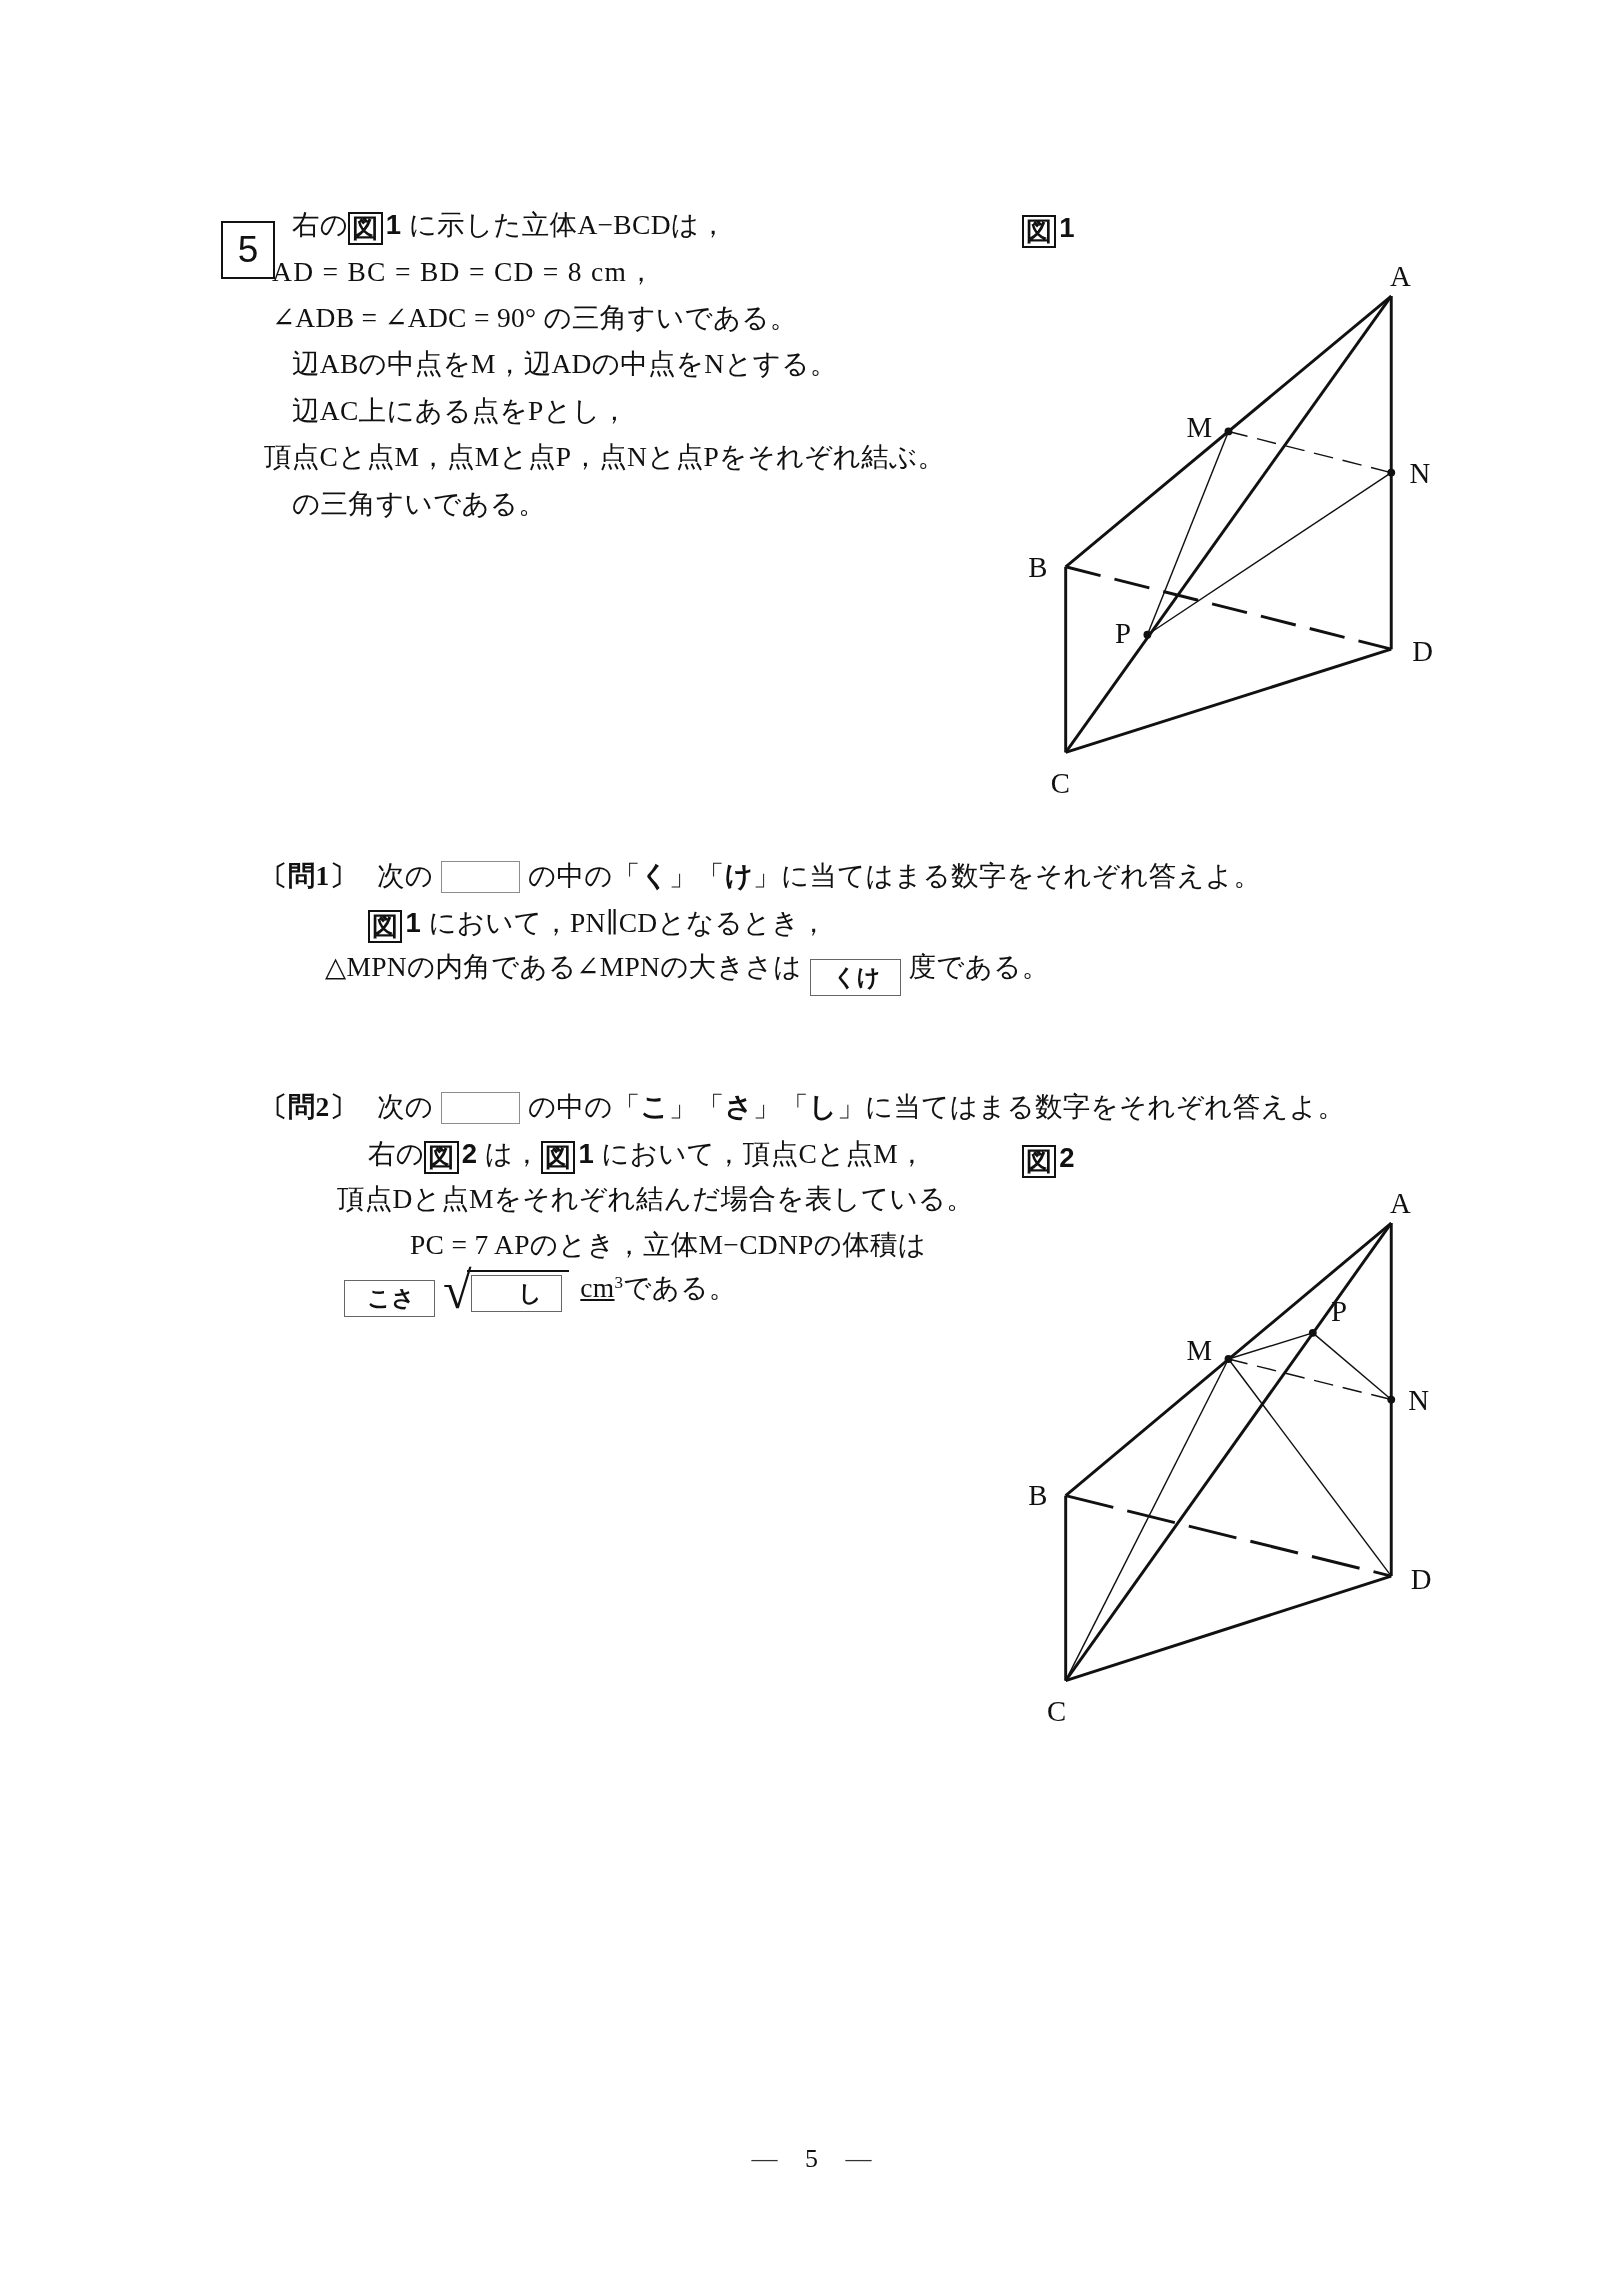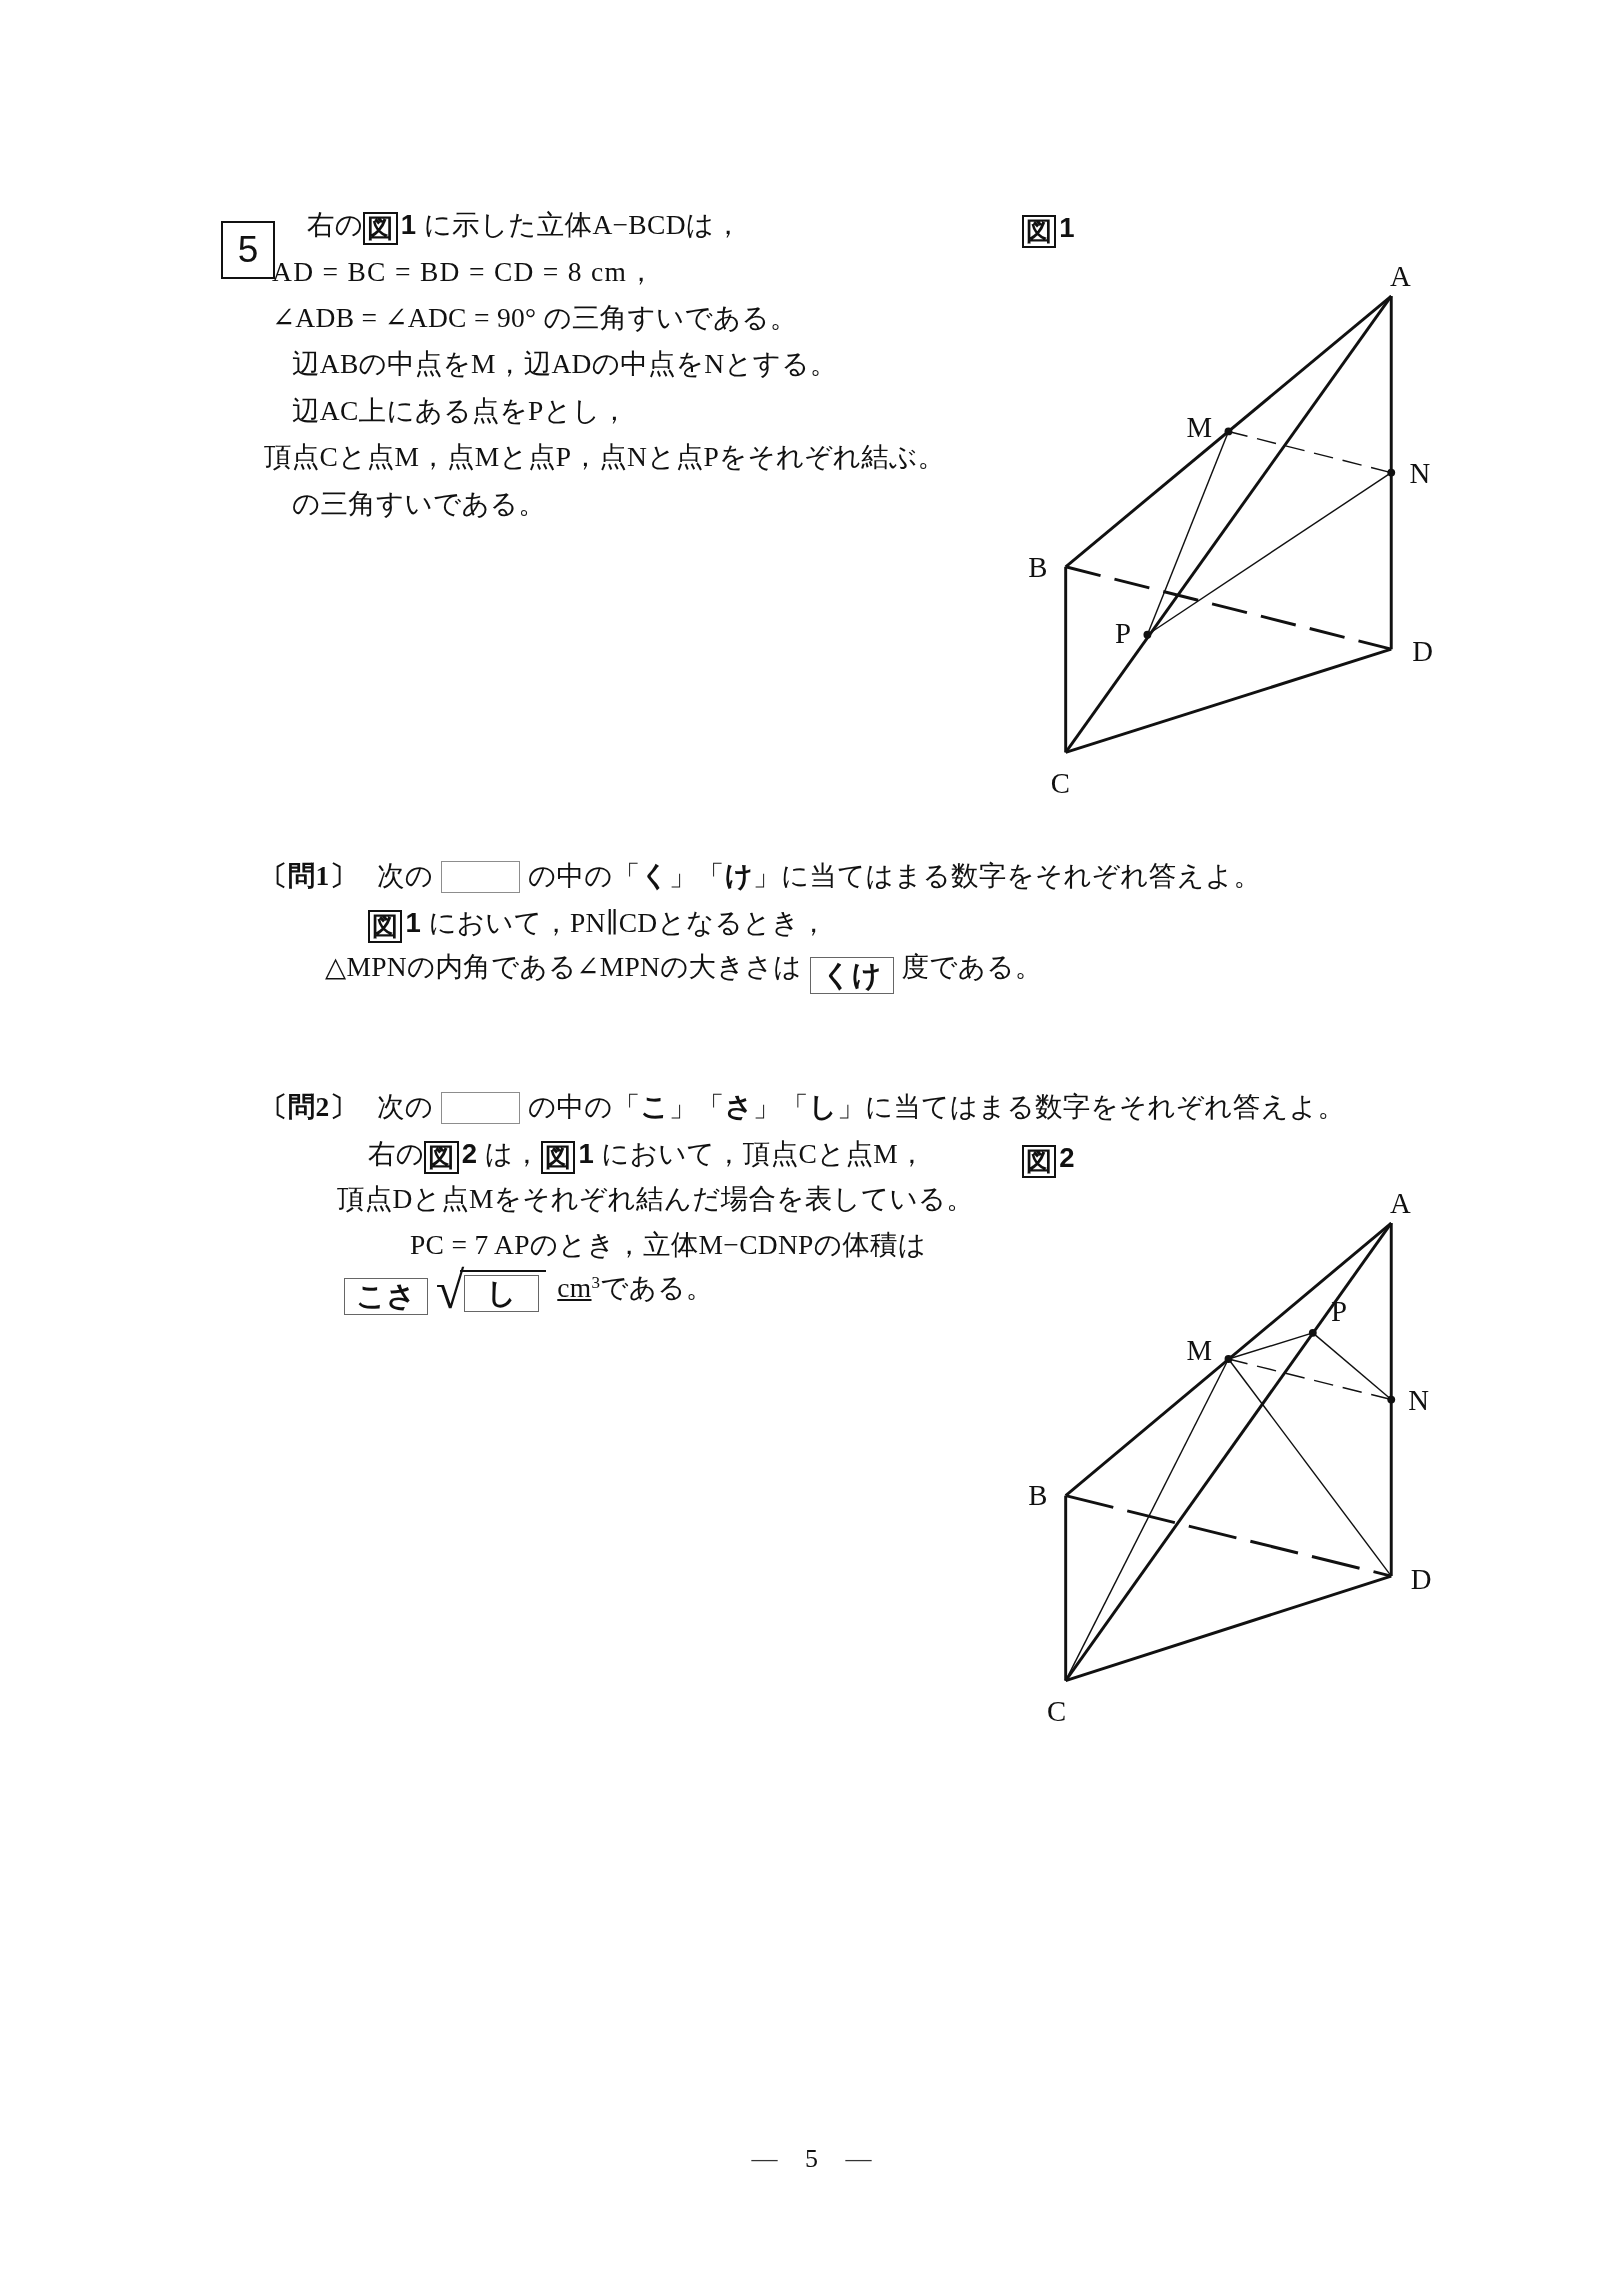--- a/index.html
+++ b/index.html
@@ -19,22 +19,22 @@
     font-size:26px; line-height:29px; vertical-align:-2.6px;
   }
   .fignum { font-family:"Liberation Sans","DejaVu Sans",sans-serif; font-weight:bold; margin-left:2px; }
   
   .blank-box {
     display:inline-block; width:77px; height:30px; border:1.3px solid #8d8d8d;
     vertical-align:-7.9px; margin:0 7.9px; background:#fff;
   }
   
   .ans-box {
-    display:inline-block; min-width:51px; padding:0 11px; height:35px; border:1.6px solid #666;
-    text-align:center; font-size:29px; line-height:35px; vertical-align:-8.5px; margin:0 7.9px; background:#fff;
+    display:inline-block; min-width:51px; padding:0 19px; height:35px; border:1.6px solid #666;
+    text-align:right; font-size:23px; line-height:35px; vertical-align:-8.5px; margin:0 7.9px; background:#fff;
   }
   
   .qnum-box {
     position:absolute; left:221px; top:221px; width:50px; height:54px;
     border:2.3px solid #111; display:flex; align-items:center; justify-content:center;
     font-family:"Liberation Sans","DejaVu Sans",sans-serif; font-size:37px; font-weight:500;
   }
   
   .sqrt { display:inline-flex; align-items:flex-start; vertical-align:-10.5px; }
   .sqrt-sign { font-size:52px; line-height:41px; font-weight:400; }
@@ -50,21 +50,21 @@
 </style>
 </head>
 <body>
 
 <div class="page">
 
   <div class="qnum-box">
     <span>5</span>
   </div>
 
-  <div class="tline" style="left:307px; top:208px;">
+  <div class="tline" style="left:292px; top:208px;">
     <span>右の</span><span class="figref"><span class="figbox">図</span><span class="fignum">1</span></span><span> に示した立体A−BCDは，</span>
   </div>
   <div class="tline" style="left:272px; top:255px; letter-spacing:1.3px;">
     <span>AD = BC = BD = CD = 8 cm，</span>
   </div>
   <div class="tline" style="left:272px; top:301px;">
     <span>∠ADB = ∠ADC = 90° の三角すいである。</span>
   </div>
   <div class="tline" style="left:292px; top:347px;">
     <span>辺ABの中点をM，辺ADの中点をNとする。</span>

